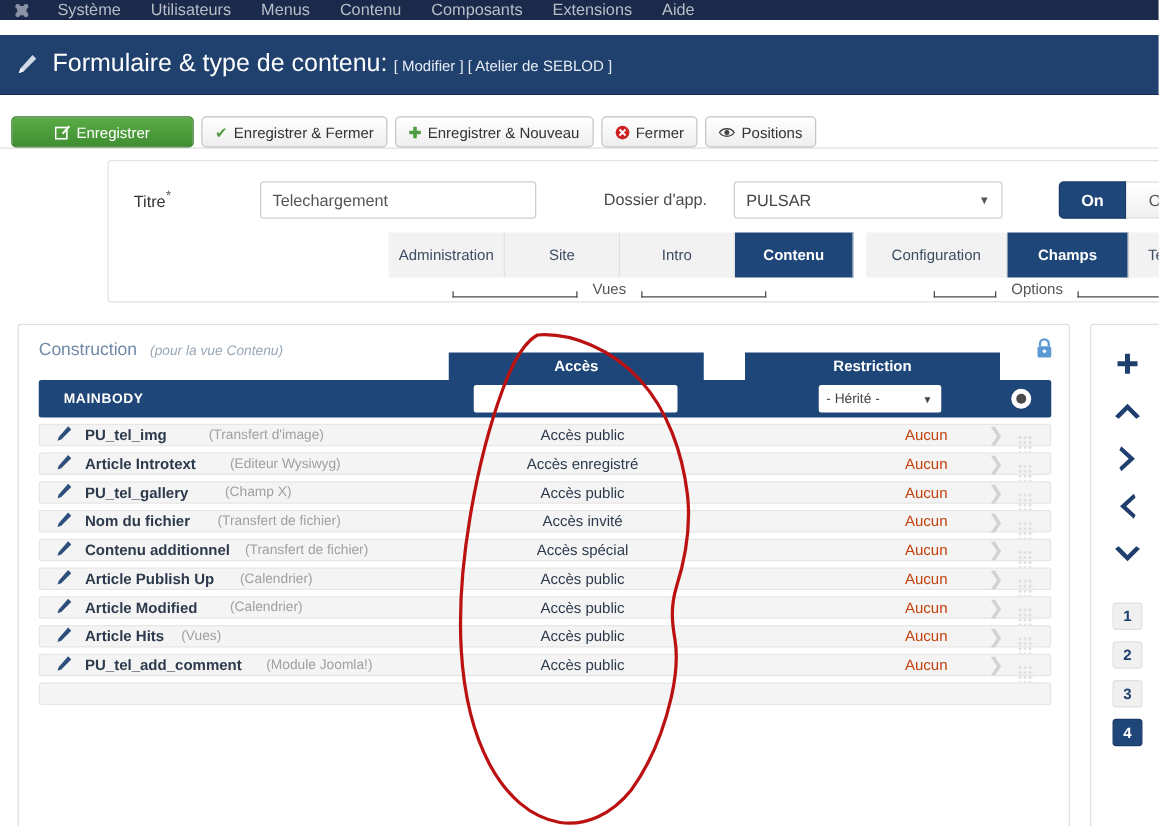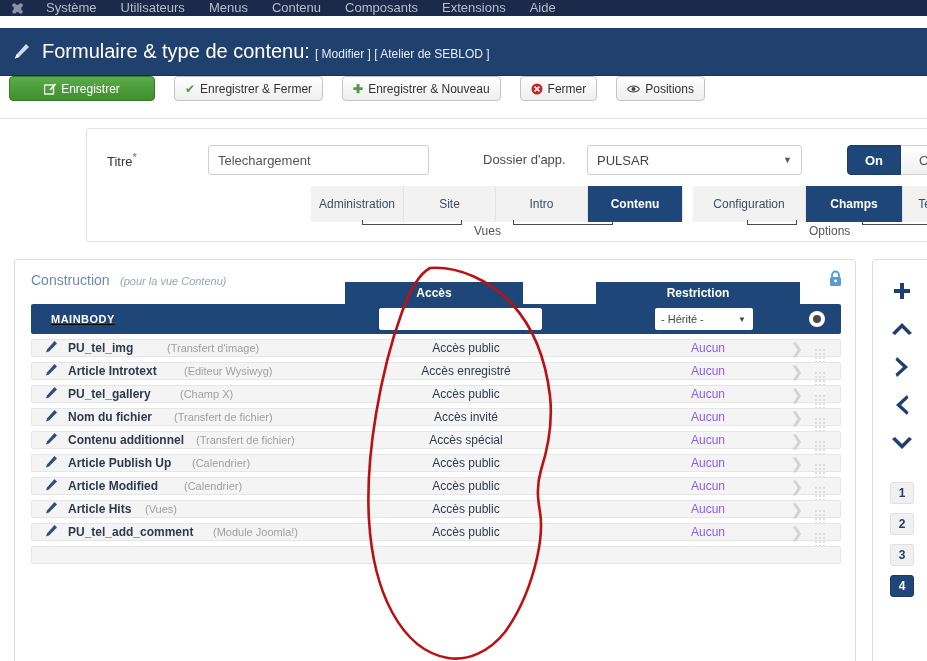--- a/index.html
+++ b/index.html
@@ -38,21 +38,21 @@
     color: #ffffff; font-size: 20px; font-weight: 400; white-space: nowrap;
   }
   .pagetitle .sub {
     font-size: 12px; color: #e6ecf5; margin-left: 5px;
   }
 
   
   .toolbar {
     position: absolute; left: 0; top: 76px; width: 927px; height: 43px;
     background: #ffffff; border-bottom: 1px solid #e0e0e0;
-    display: flex; align-items: flex-start; padding-left: 9px; gap: 19px;
+    display: flex; align-items: flex-end; padding-left: 9px; gap: 6px;
   }
   .btn {
     display: inline-flex; align-items: center; gap: 5px;
     height: 25px; padding: 0 10px;
     font-size: 12px; color: #333;
     border: 1px solid #c4c4c4; border-radius: 4px;
     background: linear-gradient(#ffffff, #eeeeee);
     cursor: pointer; white-space: nowrap;
   }
   .btn.primary {
@@ -119,21 +119,21 @@
   .tab.t-admin { width: 93px; }
   .tab.t-site { width: 92px; }
   .tab.t-intro { width: 92px; }
   .tab.t-contenu { width: 95px; }
   .tab.t-config { width: 113px; }
   .tab.t-champs { width: 97px; }
   .tab.t-temp { width: 60px; border-right: none; }
 
   .groupline {
     position: absolute; top: 95px; height: 14px;
-    display: flex; align-items: flex-start; font-size: 12px; color: #555;
+    display: flex; align-items: flex-end; font-size: 12px; color: #555;
   }
   .groupline .bar {
     height: 1px; background: #4a4a4a; position: relative;
   }
   .groupline .bar::before, .groupline .bar::after {
     content:''; position: absolute; width: 1px; height: 5px; background: #4a4a4a; top: -4px;
   }
   .groupline .bar::before { left: 0; }
   .groupline .bar::after { right: 0; }
   .gl-vues { left: 275px; width: 303px; }
@@ -152,32 +152,32 @@
     position: relative; height: 38px; padding: 11px 0 0 16px;
   }
   .construct-title { font-size: 14px; color: #6f8aa8; display: inline; }
   .construct-sub { font-size: 11px; color: #9aa7b5; font-style: italic; margin-left: 6px; }
 
   .colhead {
     position: absolute; top: 22px; height: 22px;
     background: #1f4678; color: #ffffff; font-size: 12px; font-weight: bold;
     display: flex; align-items: center; justify-content: center;
   }
-  .colhead.acces { left: 330px; width: 178px; }
+  .colhead.acces { left: 344px; width: 204px; }
   .colhead.restr { left: 581px; width: 204px; }
 
   .lock-icon {
     position: absolute; right: 12px; top: 10px; color: #5b9ad5;
   }
 
   
   .mainbody-bar {
     position: absolute; left: 16px; top: 44px; width: 810px; height: 30px;
     background: #1f4678; border-radius: 2px;
-    display: flex; align-items: center; text-decoration: underline;
+    display: flex; align-items: center;
   }
   .mainbody-label {
     color: #ffffff; font-size: 11px; font-weight: bold; letter-spacing: .5px;
     margin-left: 20px;
   }
   .mainbody-search {
     position: absolute; left: 348px; top: 4px; width: 163px; height: 22px;
     border: 1px solid #ffffff; background: #ffffff; border-radius: 2px;
     font-size: 12px; padding: 0 6px; font-family: inherit; color:#333;
   }
@@ -206,22 +206,22 @@
     position: absolute; left: 36px; font-size: 12px; color: #2d3a4c; font-weight: bold;
   }
   .ftype {
     position: absolute; font-size: 11px; color: #a0a0a0;
   }
   .facces {
     position: absolute; left: 332px; width: 204px; text-align: center;
     font-size: 12px; color: #2d3a4c;
   }
   .frestr {
-    position: absolute; left: 574px; width: 204px; text-align: center;
-    font-size: 12px; color: #8b5cf6;
+    position: absolute; left: 607px; width: 204px; text-align: center;
+    font-size: 12px; color: #c2410c;
   }
   .chev {
     position: absolute; right: 37px; color: #d2d2d2; font-size: 15px; line-height: 1;
   }
   .grip {
     position: absolute; right: 13px; top: 8px;
     width: 13px; height: 14px;
     background-image: radial-gradient(#dcdcdc 1px, transparent 1.2px);
     background-size: 4px 4px;
     cursor: grab;

